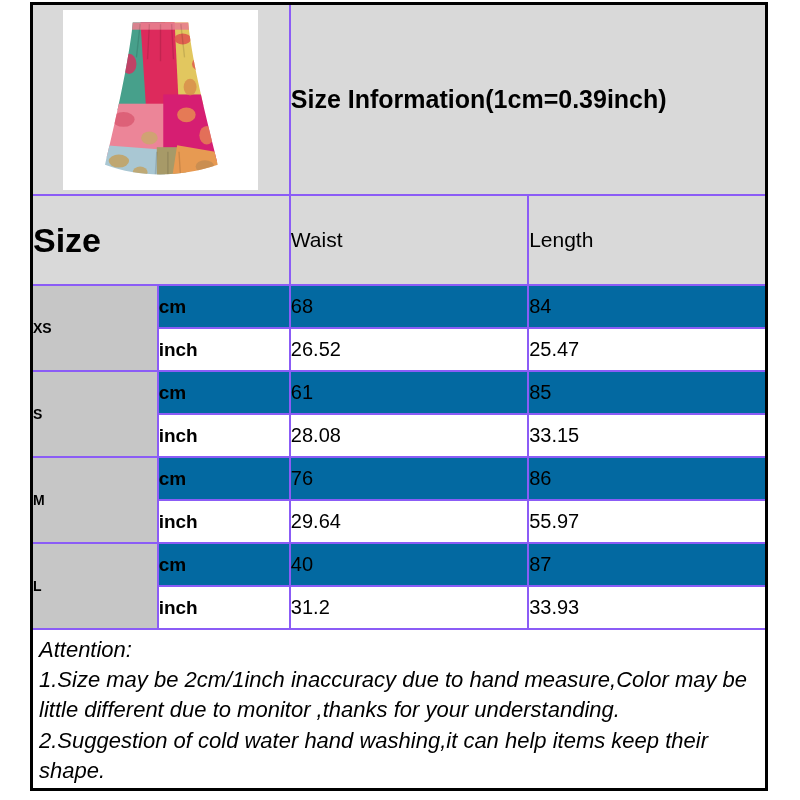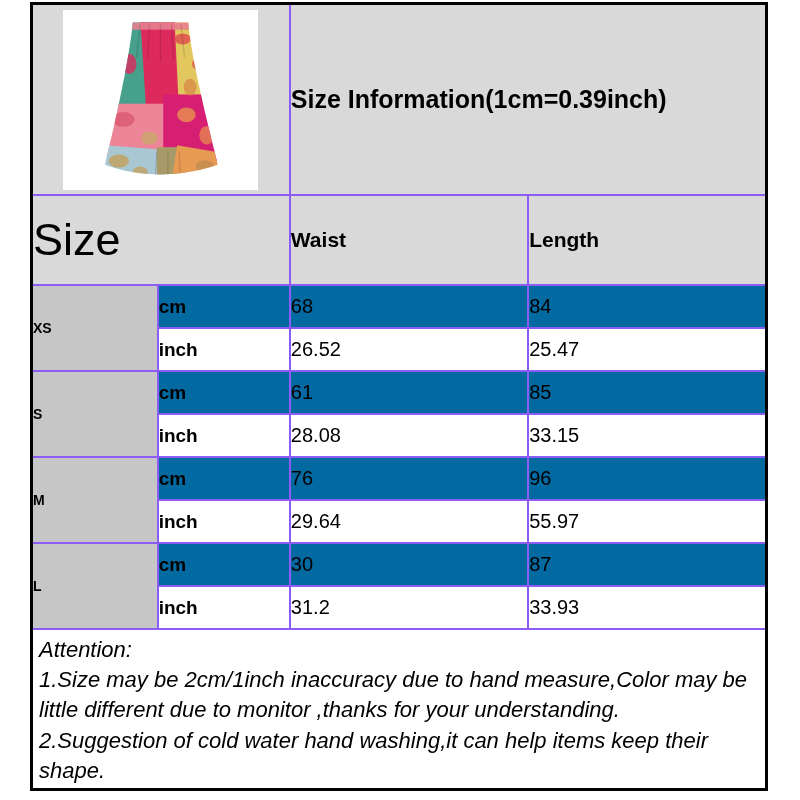--- a/index.html
+++ b/index.html
@@ -35,22 +35,22 @@
 
   .cell-gray { background: #d9d9d9; }
   .photo-cell { background: #d9d9d9; }
   .photo-box {
     width: 195px; height: 180px;
     margin: 0 auto;
     background: #ffffff;
     display: flex; align-items: center; justify-content: center;
   }
   .title-cell { font-weight: bold; font-size: 25px; letter-spacing: 0px; }
-  .size-header { font-weight: normal; font-size: 45px; }
-  .col-header { font-weight: bold; font-size: 21px; }
+  .size-header { font-weight: bold; font-size: 34px; }
+  .col-header { font-weight: normal; font-size: 21px; }
   .size-label-cell { background: #c6c6c6; font-weight: bold; font-size: 14px; }
   .unit-cell { font-weight: bold; font-size: 19px; }
   .val-cell { font-weight: normal; font-size: 20px; }
   .cm-row-bg { background: #0369a1; }
   .inch-row-bg { background: #ffffff; }
 
   .attention-wrap { padding: 3px 6px 0 6px; font-size: 22px; line-height: 1.37; font-style: italic; }
   .attention-heading, .attention-item { font-weight: normal; }
 </style>
 </head>
@@ -147,32 +147,32 @@
     <tr class="row-data">
       <td class="unit-cell inch-row-bg">inch</td>
       <td class="val-cell inch-row-bg">28.08</td>
       <td class="val-cell inch-row-bg">33.15</td>
     </tr>
 
     <tr class="row-data">
       <td rowspan="2" class="size-label-cell">M</td>
       <td class="unit-cell cm-row-bg">cm</td>
       <td class="val-cell cm-row-bg">76</td>
-      <td class="val-cell cm-row-bg">96</td>
+      <td class="val-cell cm-row-bg">86</td>
     </tr>
     <tr class="row-data">
       <td class="unit-cell inch-row-bg">inch</td>
       <td class="val-cell inch-row-bg">29.64</td>
       <td class="val-cell inch-row-bg">55.97</td>
     </tr>
 
     <tr class="row-data">
       <td rowspan="2" class="size-label-cell">L</td>
       <td class="unit-cell cm-row-bg">cm</td>
-      <td class="val-cell cm-row-bg">30</td>
+      <td class="val-cell cm-row-bg">40</td>
       <td class="val-cell cm-row-bg">87</td>
     </tr>
     <tr class="row-data">
       <td class="unit-cell inch-row-bg">inch</td>
       <td class="val-cell inch-row-bg">31.2</td>
       <td class="val-cell inch-row-bg">33.93</td>
     </tr>
 
     <tr class="row-note">
       <td colspan="4">

